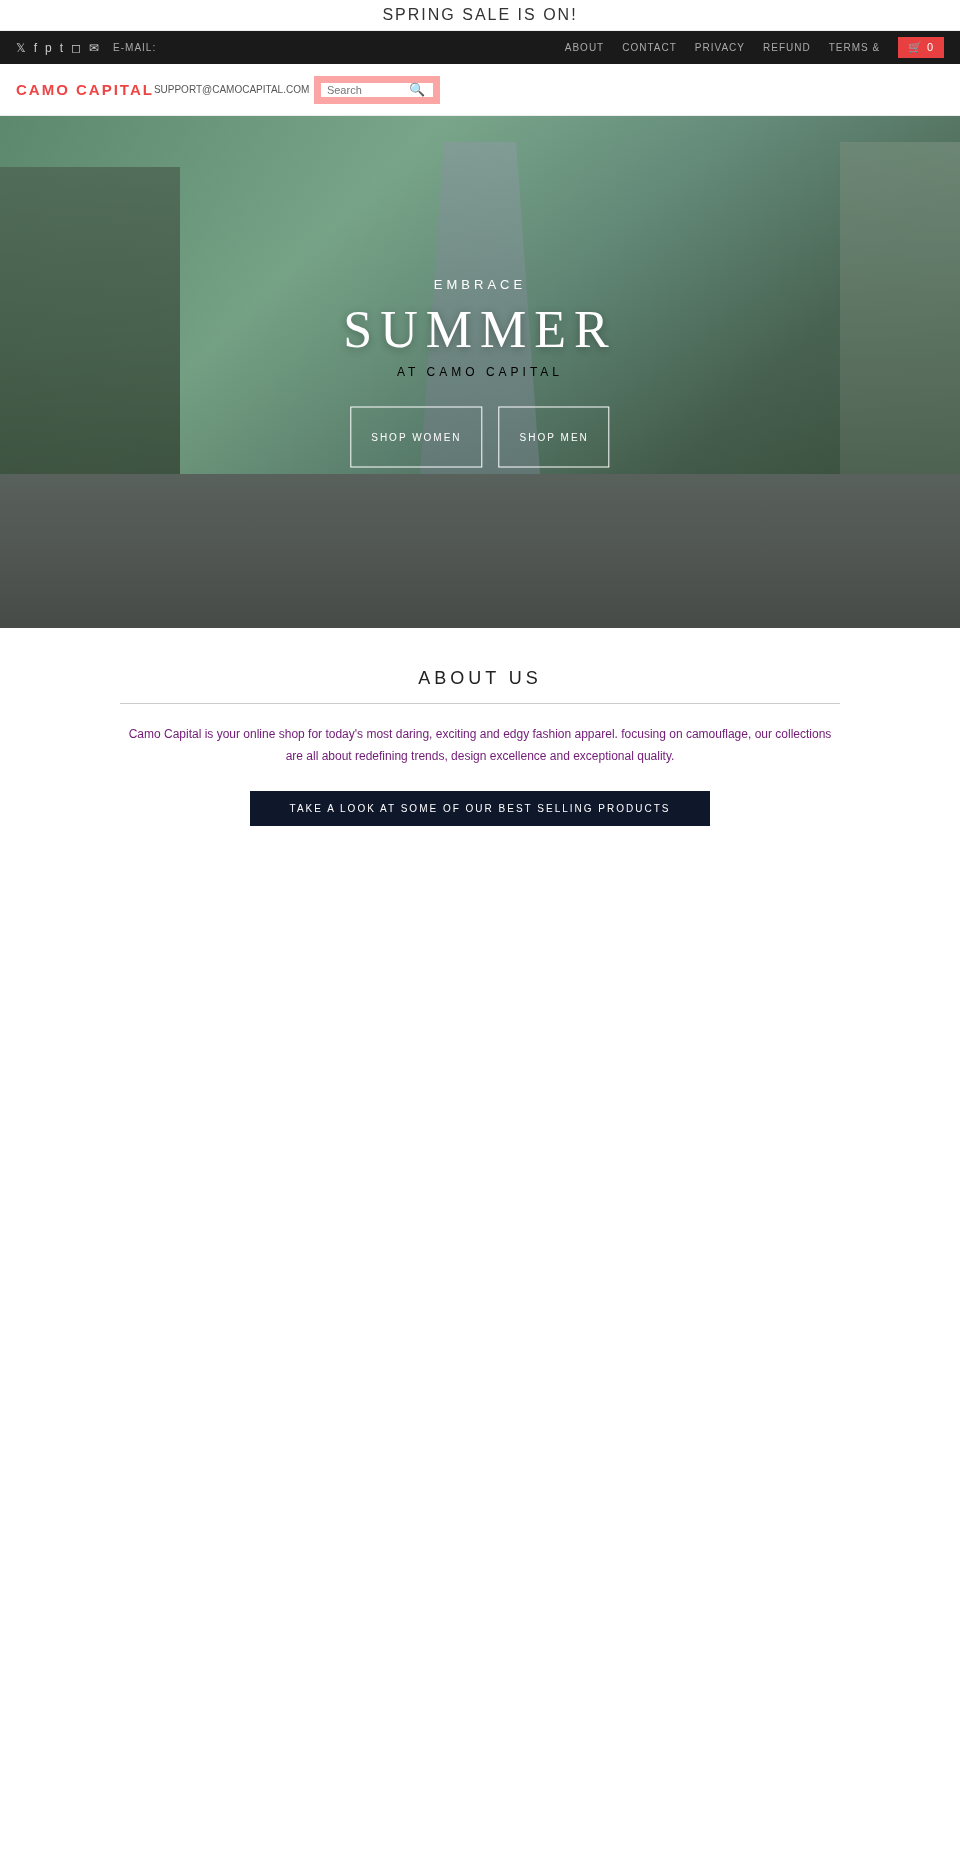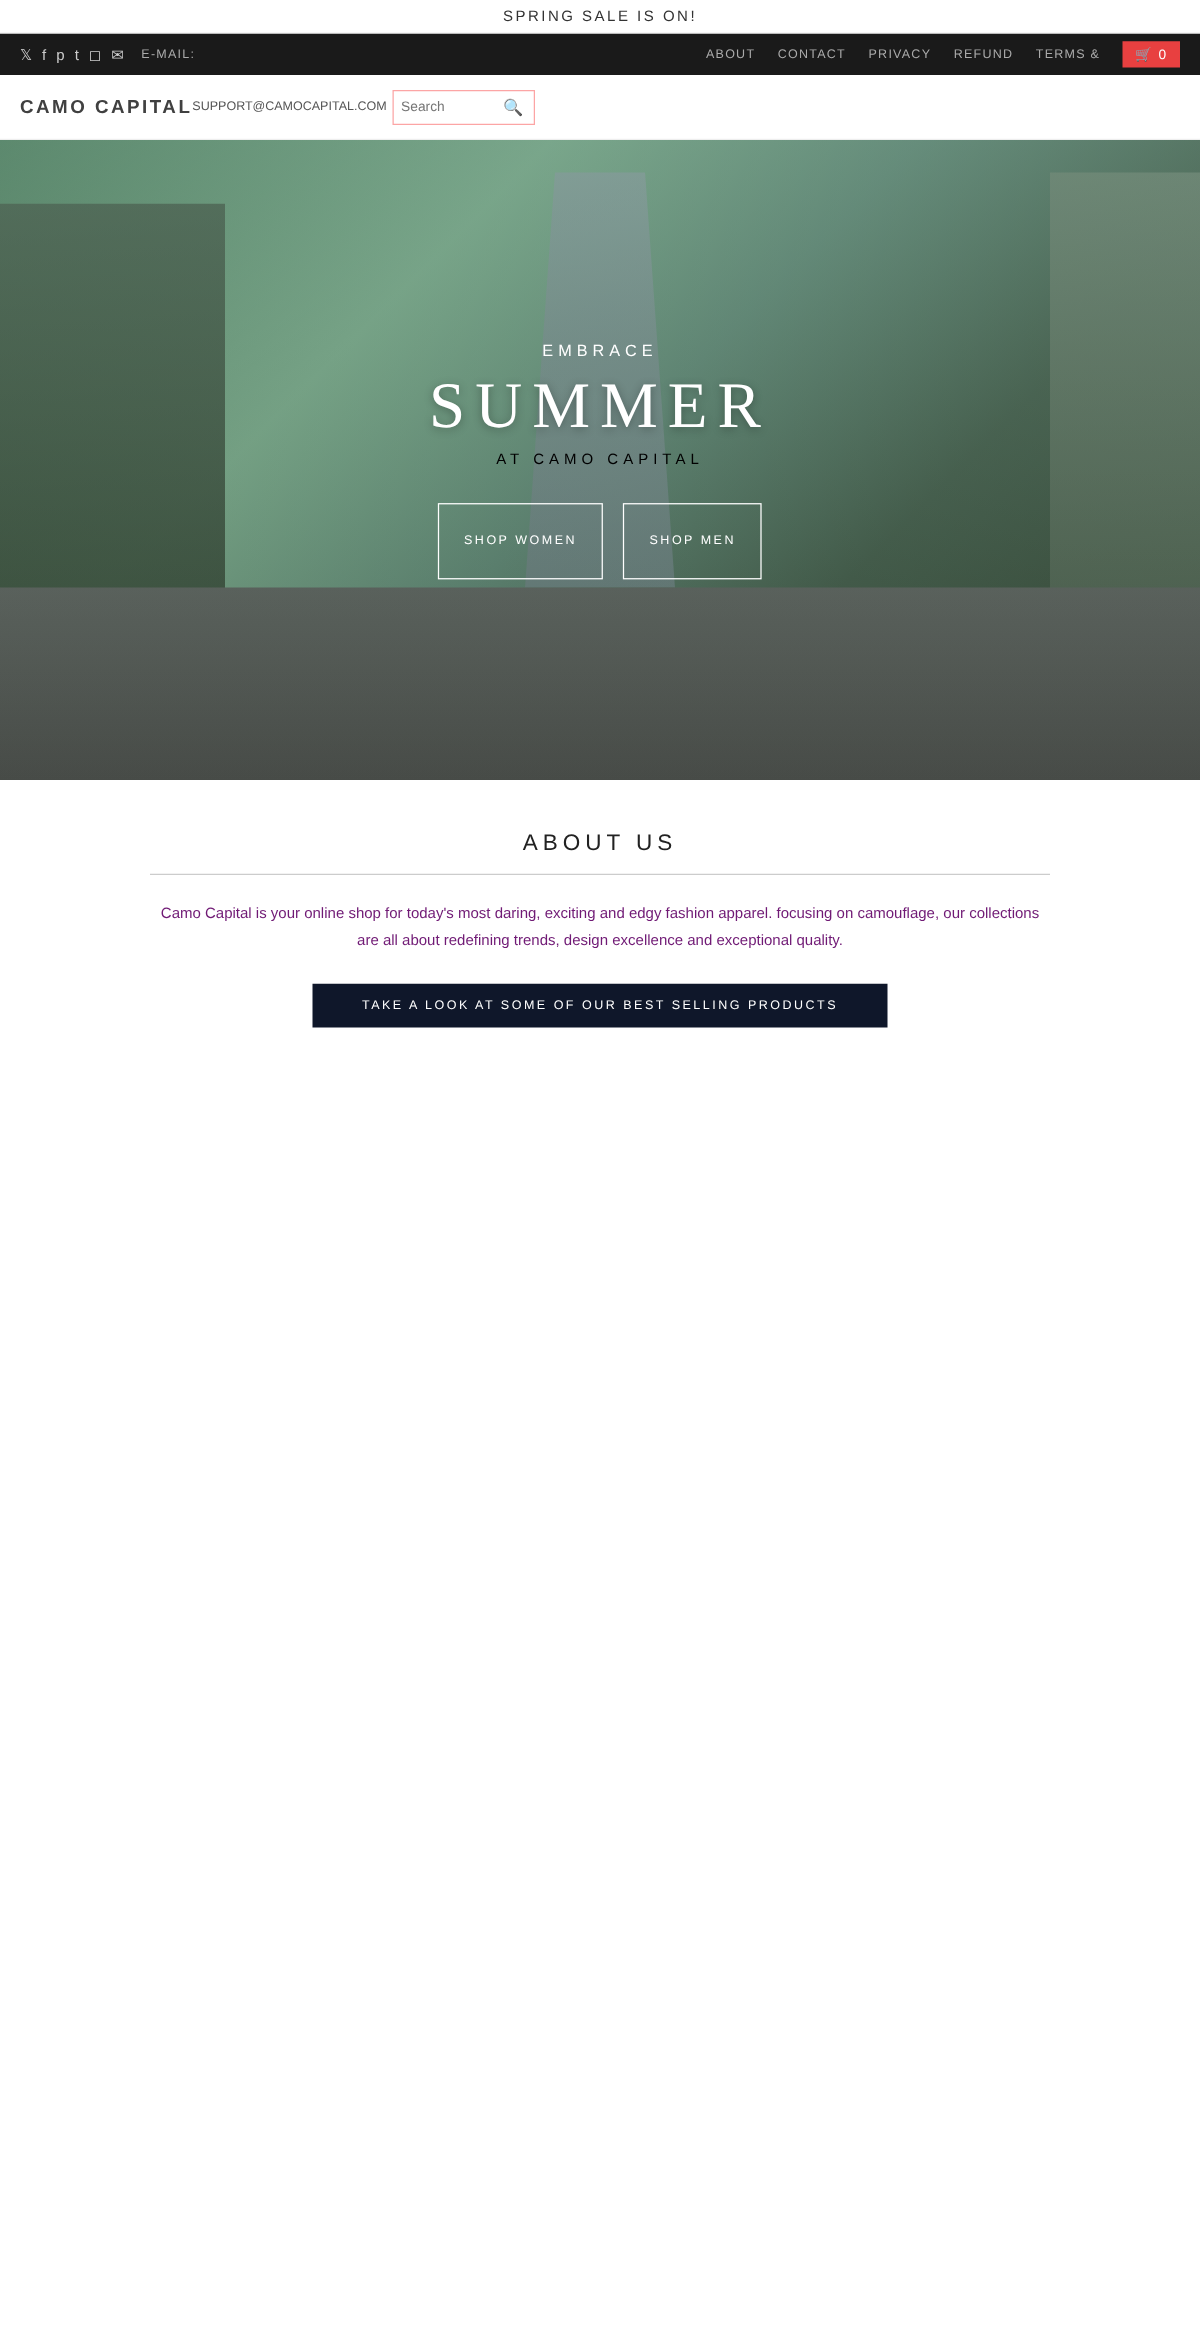--- a/index.html
+++ b/index.html
@@ -3,21 +3,21 @@
   <meta charset="utf-8">
   <style>
     * { margin: 0; padding: 0; box-sizing: border-box; }
     body { font-family: Arial, Helvetica, sans-serif; font-size: 12px; color: #333; background: #fff; width: 960px; }
 
     
     .announcement-bar {
       background: #fff;
       text-align: center;
       padding: 6px 0;
-      font-size: 12px;
+      font-size: 16px;
       letter-spacing: 2px;
       border-bottom: 1px solid #eee;
     }
 
     
     .top-bar {
       background: #1a1a1a;
       display: flex;
       align-items: center;
       justify-content: space-between;
@@ -70,21 +70,21 @@
       display: flex;
       align-items: center;
       padding: 0 16px;
       border-bottom: 1px solid #eee;
       height: 52px;
     }
     .logo {
       font-size: 15px;
       font-weight: bold;
       letter-spacing: 2px;
-      color: #404040;
+      color: #ef4444;
       min-width: 130px;
     }
     .contact-email {
       font-size: 10px;
       color: #555;
       min-width: 160px;
     }
     .nav-links {
       display: flex;
       gap: 14px;
@@ -96,21 +96,21 @@
     .nav-links a {
       text-decoration: none;
       color: #333;
       font-size: 11px;
       letter-spacing: 1px;
       font-weight: 500;
     }
     .search-box {
       display: flex;
       align-items: center;
-      border: 1px solid #fca5a5;
+      border: 7px solid #fca5a5;
       padding: 3px 6px;
       height: 28px;
     }
     .search-box input {
       border: none;
       outline: none;
       font-size: 11px;
       width: 80px;
       background: transparent;
     }

